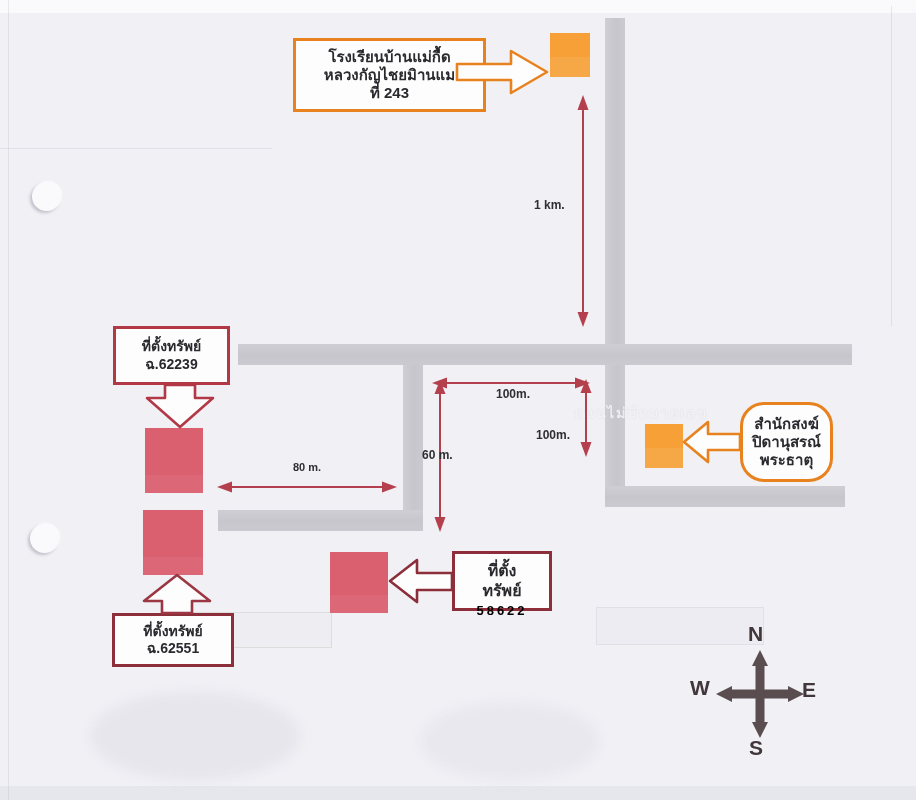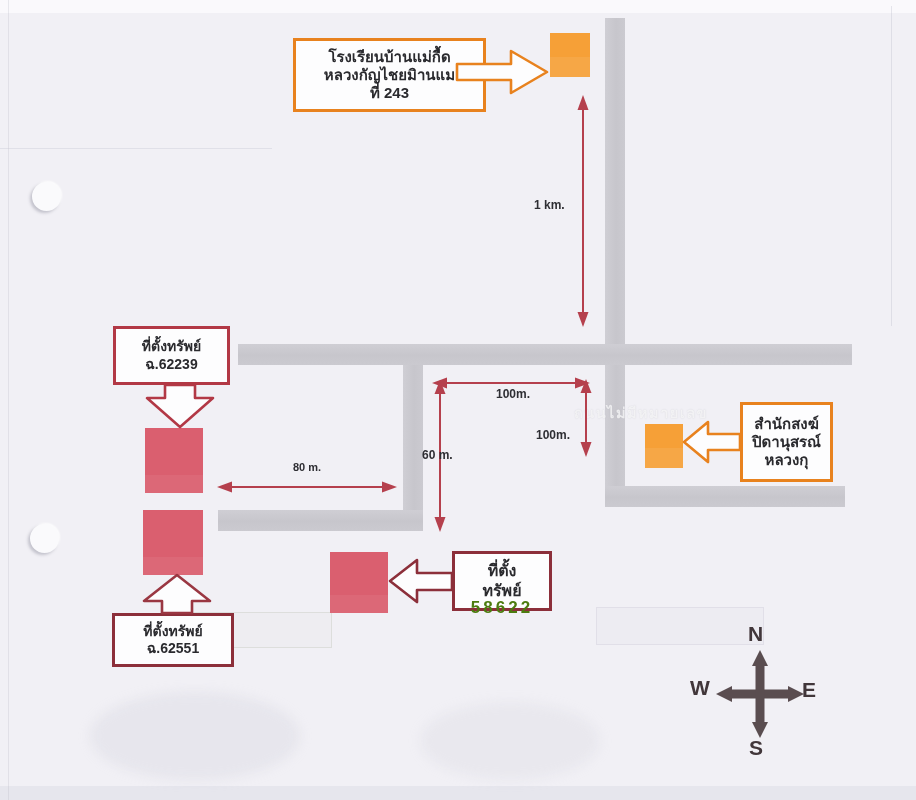--- a/index.html
+++ b/index.html
@@ -41,21 +41,21 @@
     line-height:1.22;
   }
   .label-box.red      { border:3px solid #b23845; }
   .label-box.darkred  { border:3px solid #8c2f3a; }
   .label-box.orangeb  { border:3px solid #e8821e; }
   .fs15 { font-size:15px; }
   .fs16 { font-size:16px; }
   .fs17 { font-size:14px; }
   .handnum {
     position:absolute; left:0; right:0; bottom:-11px;
-    font-size:17px; font-weight:bold; letter-spacing:3px; color:#4d7c0f;
+    font-size:13px; font-weight:bold; letter-spacing:3px; color:#000000;
   }
 
   
   .dist {
     position:absolute; font-weight:bold; color:#2e2e33; font-size:12px;
     white-space:nowrap;
   }
   
   .compass-letter {
     position:absolute; font-weight:bold; font-size:21px; color:#41363a;
@@ -122,24 +122,24 @@
 
   <div class="label-box darkred fs16" style="left:452px;top:551px;width:100px;height:60px;">
     <span>ที่ตั้ง</span>
     <span>ทรัพย์</span>
     <span class="handnum">58622</span>
   </div>
   <svg class="abs" style="left:390px;top:558px;" width="62" height="46" viewBox="0 0 62 46">
     <polygon points="62,15 27,15 27,2 0,23 27,44 27,32 62,32" fill="#fdfdfe" stroke="#8c2f3a" stroke-width="2.6" stroke-linejoin="round"></polygon>
   </svg>
 
-  <div class="label-box orangeb fs15" style="left:740px;top:402px;width:93px;height:80px;">
+  <div class="label-box orangeb fs15" style="left:740px;top:402px;width:93px;height:80px;border-radius:24px;">
     <span>สำนักสงฆ์</span>
     <span>ปิดานุสรณ์</span>
-    <span>หลวงกุ</span>
+    <span>พระธาตุ</span>
   </div>
   <svg class="abs" style="left:684px;top:420px;" width="56" height="44" viewBox="0 0 56 44">
     <polygon points="56,14 24,14 24,2 0,22 24,42 24,30 56,30" fill="#fdfdfe" stroke="#e8821e" stroke-width="2.6" stroke-linejoin="round"></polygon>
   </svg>
 
   <svg class="overlay" width="916" height="800">
     <g fill="#b5404d" stroke="#b5404d">
       <line x1="583" y1="104" x2="583" y2="318" stroke-width="2"></line>
       <polygon points="583,95 577.5,110 588.5,110" stroke="none"></polygon>
       <polygon points="583,327 577.5,312 588.5,312" stroke="none"></polygon>

